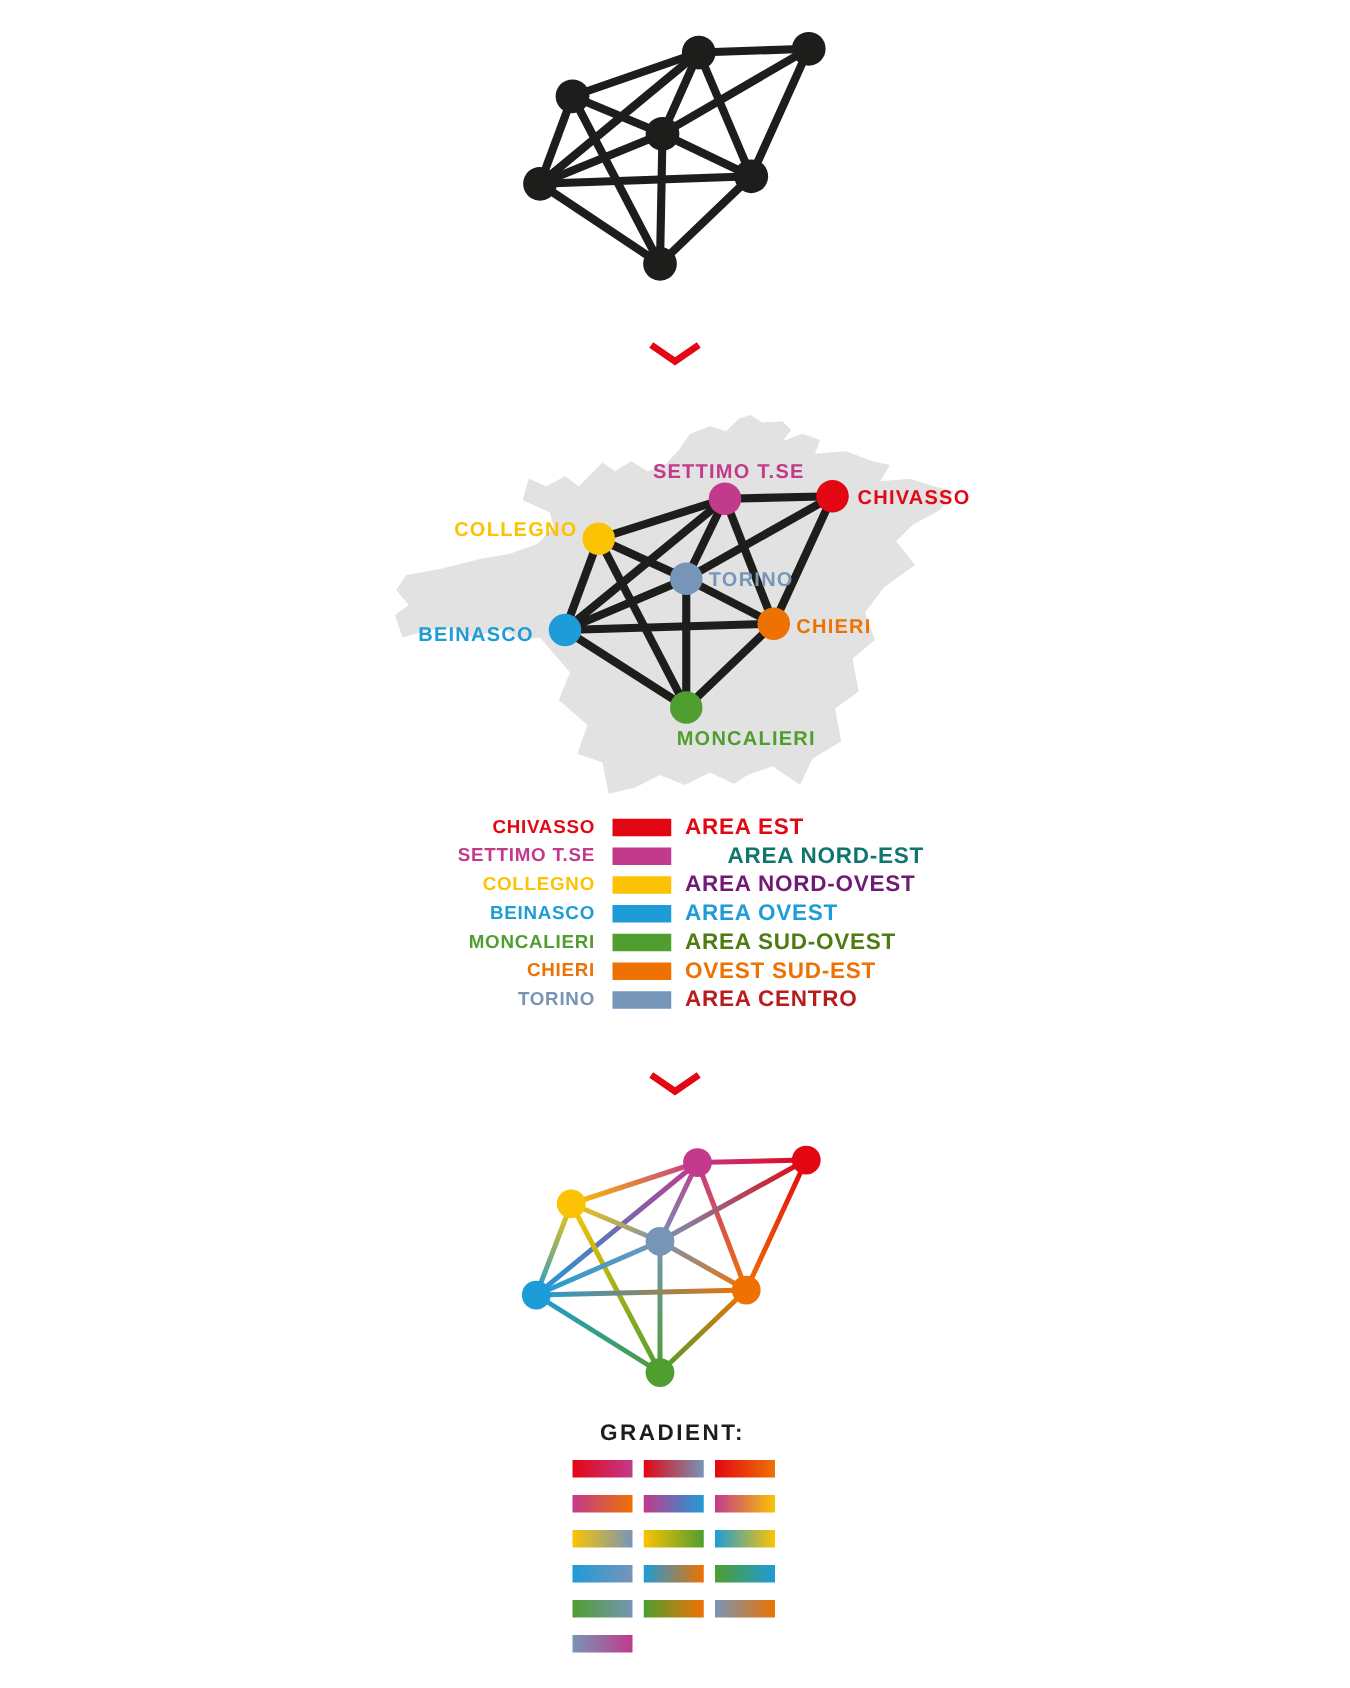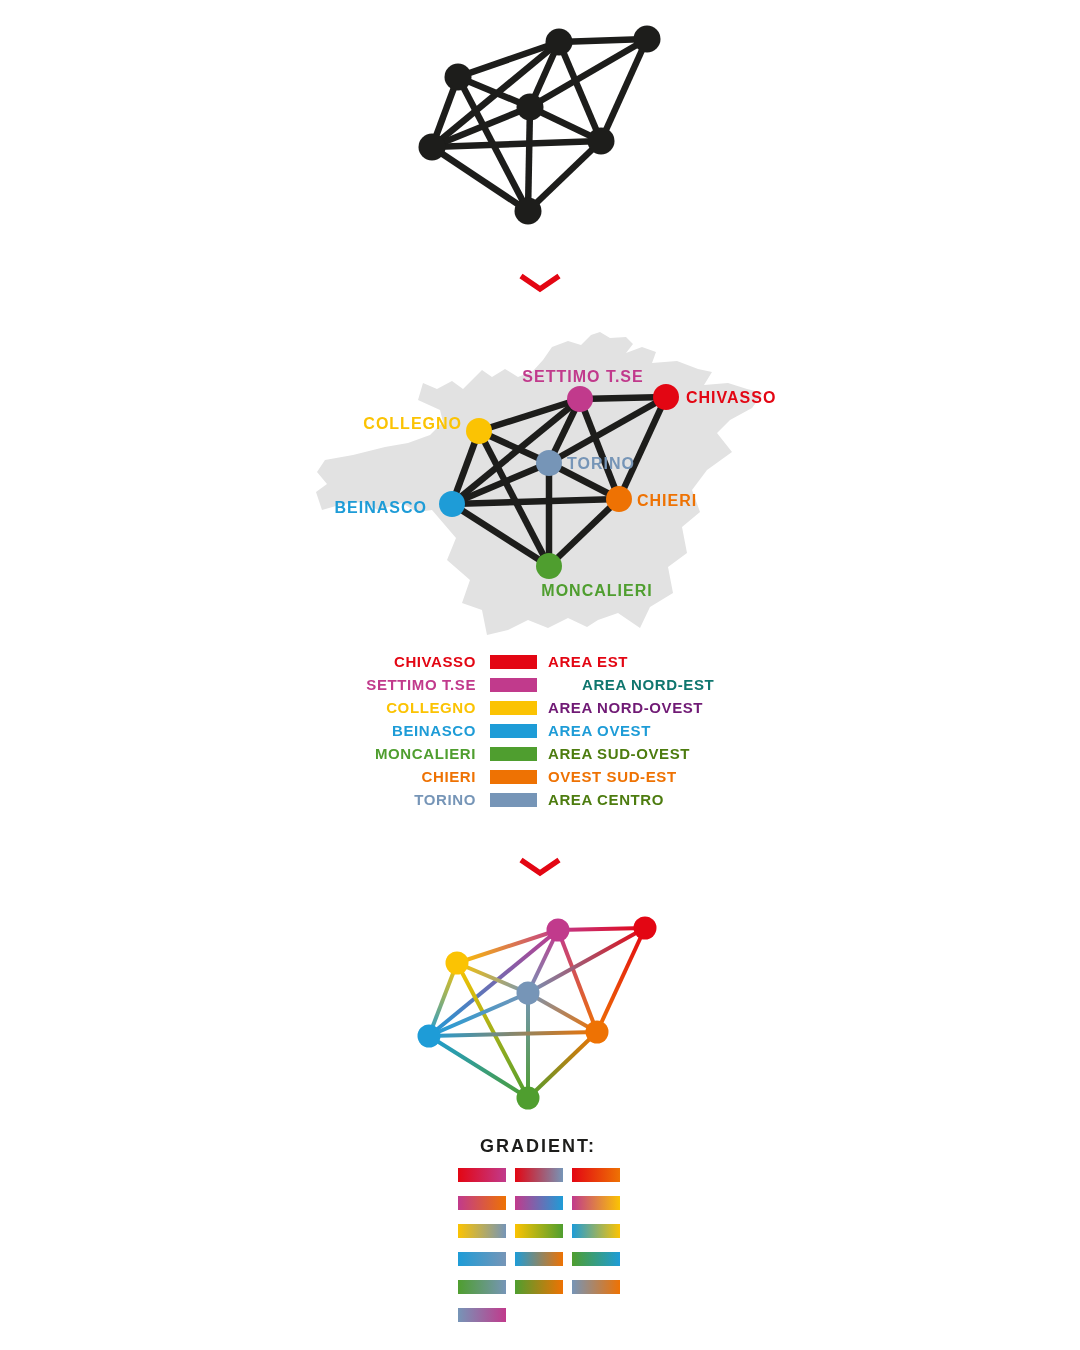--- a/index.html
+++ b/index.html
@@ -4,21 +4,21 @@
 <style>
   html,body{margin:0;padding:0;background:#ffffff;}
   .stage{position:relative;width:1080px;height:1350px;background:#fff;overflow:hidden;
          font-family:"Liberation Sans",sans-serif;}
   #diagram-svg{position:absolute;left:0;top:0;}
   .map-label{font-family:"Liberation Sans",sans-serif;font-weight:bold;font-size:16px;letter-spacing:1px;}
   #legend{position:absolute;left:300px;top:650px;width:480px;}
   .legend-row{display:flex;align-items:center;height:23px;}
   .legend-city{width:176px;text-align:right;font-weight:bold;font-size:15px;letter-spacing:0.6px;}
   .legend-swatch{width:47px;height:14px;margin-left:14px;flex:0 0 auto;}
-  .legend-area{margin-left:11px;font-weight:bold;font-size:15px;letter-spacing:0.6px;white-space:nowrap;}
+  .legend-area{margin-left:11px;font-weight:bold;font-size:18px;letter-spacing:0.6px;white-space:nowrap;}
   #gradient-title{position:absolute;left:438px;top:1136px;width:200px;text-align:center;
                   font-weight:bold;font-size:18px;letter-spacing:2px;color:#1d1d1b;}
   #gradient-grid{position:absolute;left:458px;top:1168px;display:grid;
                  grid-template-columns:repeat(3,48px);column-gap:9px;row-gap:14px;}
   .grad-swatch{width:48px;height:14px;}
 </style>
 </head>
 <body>
 
 <div class="stage">
@@ -221,21 +221,21 @@
         <span class="legend-area" style="color: #4d7c0f;">AREA SUD-OVEST</span>
       </div>
       <div class="legend-row">
         <span class="legend-city" style="color: rgb(238, 114, 3);">CHIERI</span>
         <span class="legend-swatch" style="background: rgb(238, 114, 3);"></span>
         <span class="legend-area" style="color: rgb(238, 114, 3);">OVEST SUD-EST</span>
       </div>
       <div class="legend-row">
         <span class="legend-city" style="color: rgb(118, 149, 183);">TORINO</span>
         <span class="legend-swatch" style="background: rgb(118, 149, 183);"></span>
-        <span class="legend-area" style="color: #4d7c0f;">AREA CENTRO</span>
+        <span class="legend-area" style="color: #b91c1c;">AREA CENTRO</span>
       </div>
     </div>
 
   <div id="gradient-title">GRADIENT:</div>
 
   <div id="gradient-grid">
       <div class="grad-swatch" style="background: linear-gradient(90deg, rgb(227, 6, 19), rgb(193, 58, 140));"></div>
       <div class="grad-swatch" style="background: linear-gradient(90deg, rgb(227, 6, 19), rgb(118, 149, 183));"></div>
       <div class="grad-swatch" style="background: linear-gradient(90deg, rgb(227, 6, 19), rgb(238, 114, 3));"></div>
       <div class="grad-swatch" style="background: linear-gradient(90deg, rgb(193, 58, 140), rgb(238, 114, 3));"></div>

